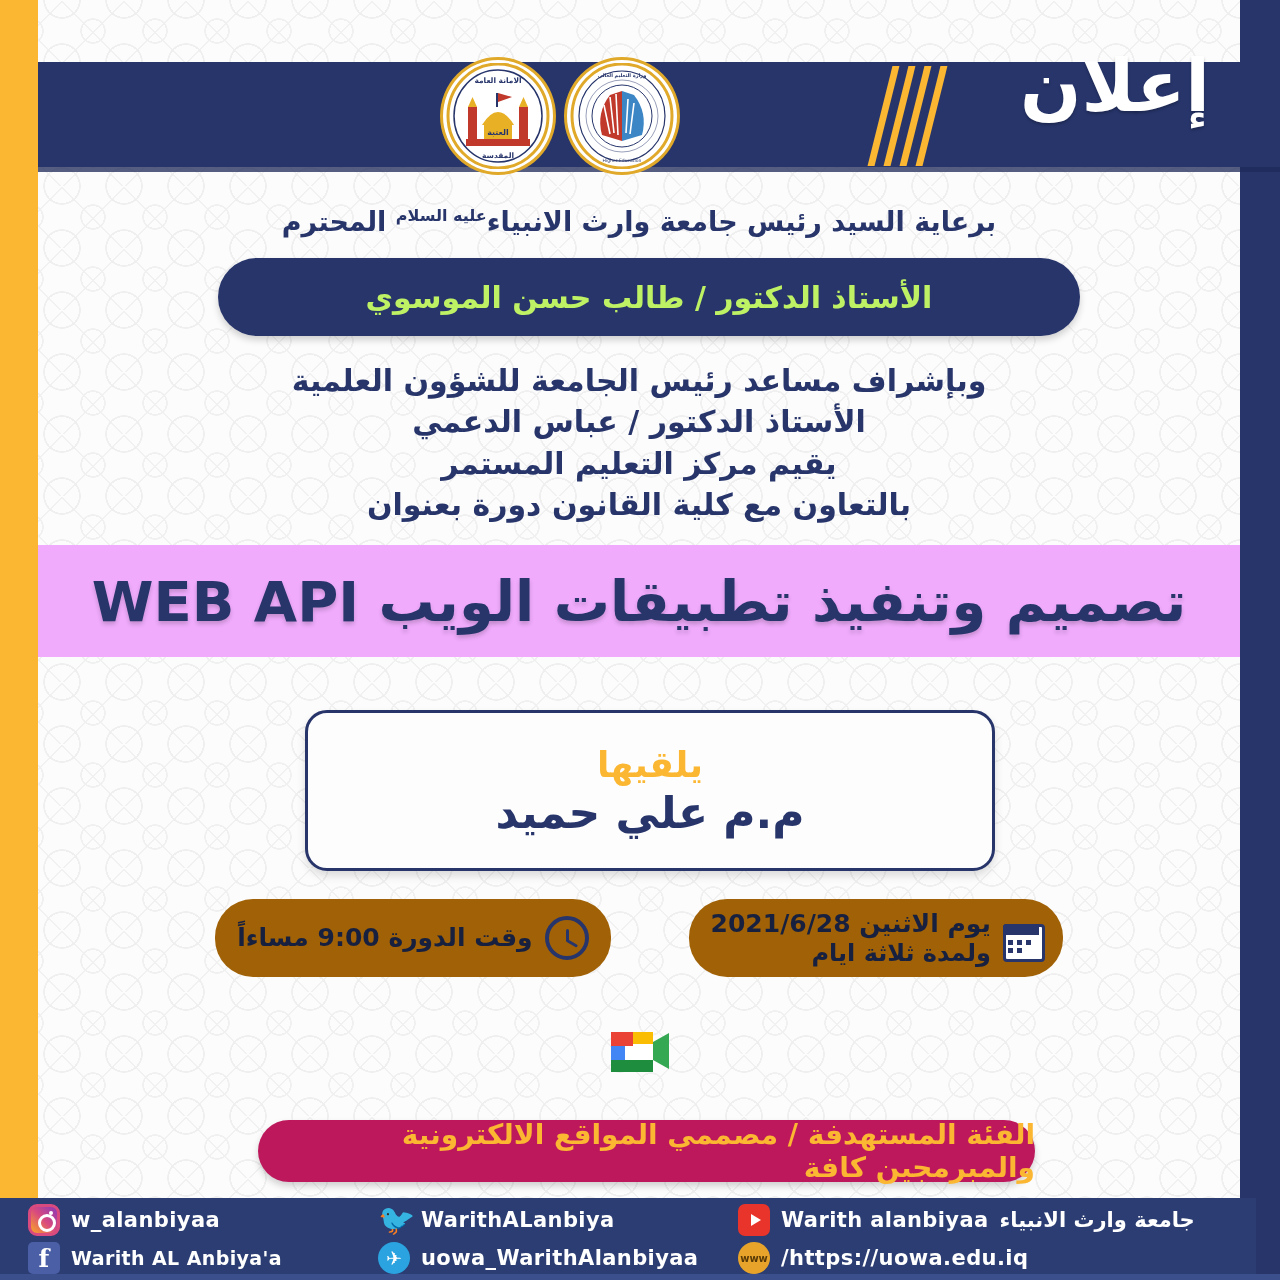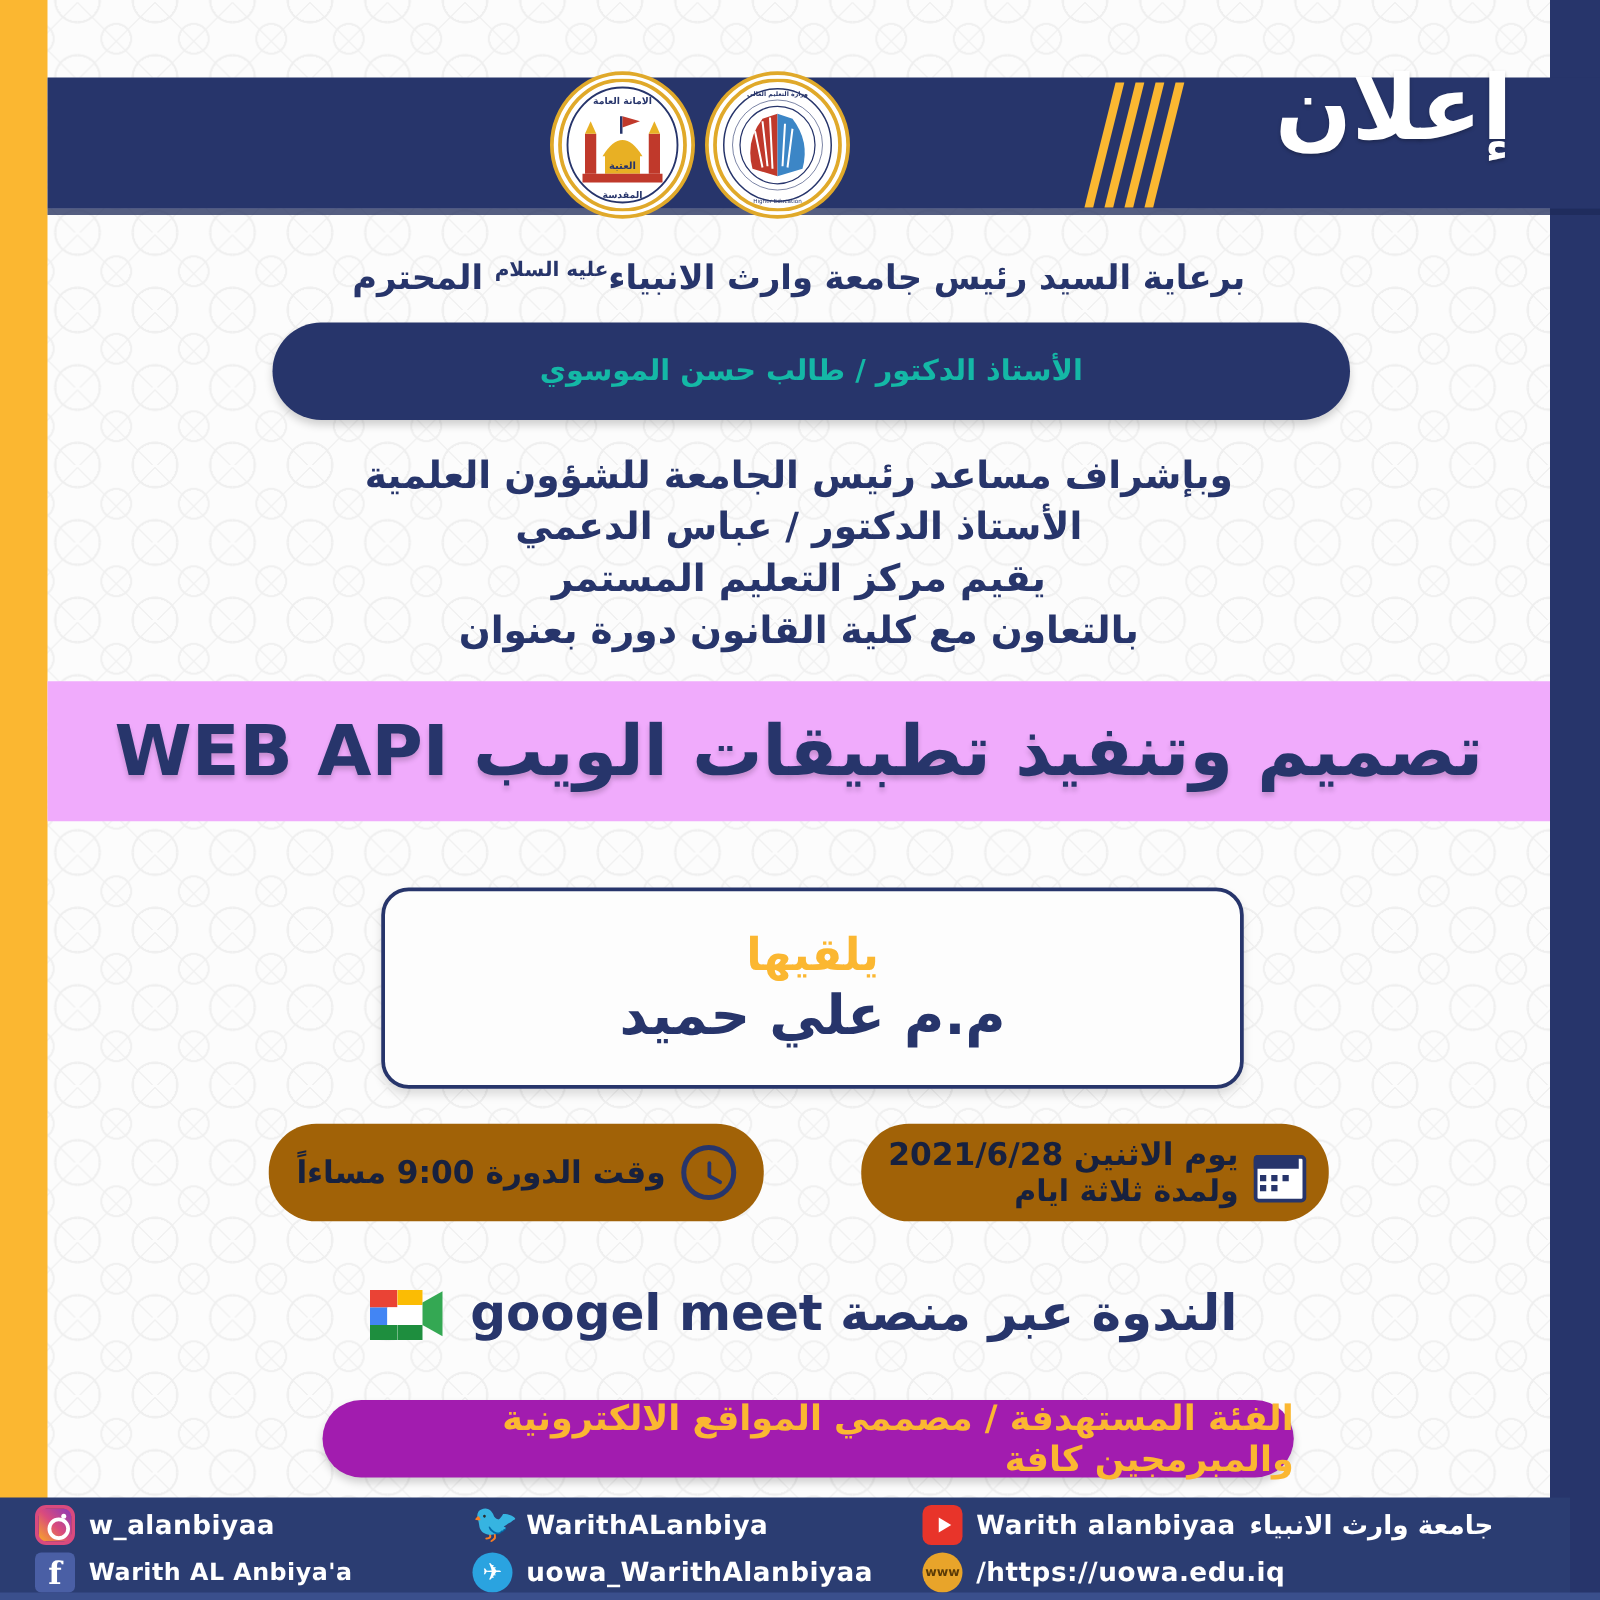--- a/index.html
+++ b/index.html
@@ -86,21 +86,21 @@
   }
   .sup-sm{font-size:16px;vertical-align:super;}
   
   .name-pill{
     position:absolute;left:218px;right:200px;top:258px;height:78px;
     background:#27356b;border-radius:40px;
     display:flex;align-items:center;justify-content:center;
     z-index:5;box-shadow:0 4px 7px rgba(0,0,0,.18);
   }
   .name-pill span{
-    color:#14b8a6;font-size:23px;font-weight:bold;direction:rtl;
+    color:#bef264;font-size:30px;font-weight:bold;direction:rtl;
   }
   
   .supervision{
     position:absolute;left:38px;right:40px;top:360px;
     z-index:5;direction:rtl;text-align:center;
   }
   .supervision div{
     font-size:30px;font-weight:bold;color:#27356b;
     line-height:1.38;
   }
@@ -173,21 +173,21 @@
   }
   .platform .txt{
     font-size:40px;font-weight:bold;color:#27356b;direction:rtl;
   }
   .meet-logo{
     width:72px;height:54px;position:relative;flex:0 0 auto;
   }
   
   .audience{
     position:absolute;left:258px;right:245px;top:1120px;height:62px;
-    background:#a21caf;border-radius:31px;z-index:5;
+    background:#be185d;border-radius:31px;z-index:5;
     display:flex;align-items:center;justify-content:center;
     box-shadow:0 4px 7px rgba(0,0,0,.18);
   }
   .audience span{
     color:#fbb731;font-size:28px;font-weight:bold;direction:rtl;
   }
   
   .footer{
     position:absolute;left:0;bottom:0;width:1256px;height:82px;
     background:#2b3d72;z-index:8;
@@ -361,21 +361,20 @@
         <div class="h h2"></div>
       </div>
       <div class="lines">
         <div>وقت الدورة 9:00 مساءاً</div>
       </div>
     </div>
 
   </div>
 
   <div class="platform">
-    <div class="txt">الندوة عبر منصة googel meet</div>
     <div class="meet-logo">
       <svg width="72" height="54" viewBox="0 0 72 54" aria-hidden="true">
         <path d="M8 8 h22 v14 h-22 z" fill="#ea4335"></path>
         <path d="M8 22 h14 v14 h-14 z" fill="#4285f4"></path>
         <path d="M8 36 h22 v12 h-22 z" fill="#1e8e3e"></path>
         <path d="M30 8 h20 v40 h-20 z" fill="#ffffff"></path>
         <path d="M30 8 h20 v12 h-20 z" fill="#fbbc04"></path>
         <path d="M22 22 h16 v14 h-16 z" fill="#ffffff"></path>
         <path d="M50 18 l16 -9 v36 l-16 -9 z" fill="#34a853"></path>
         <path d="M38 8 h12 v40 h-12 z" fill="#34a853" opacity="0"></path>

